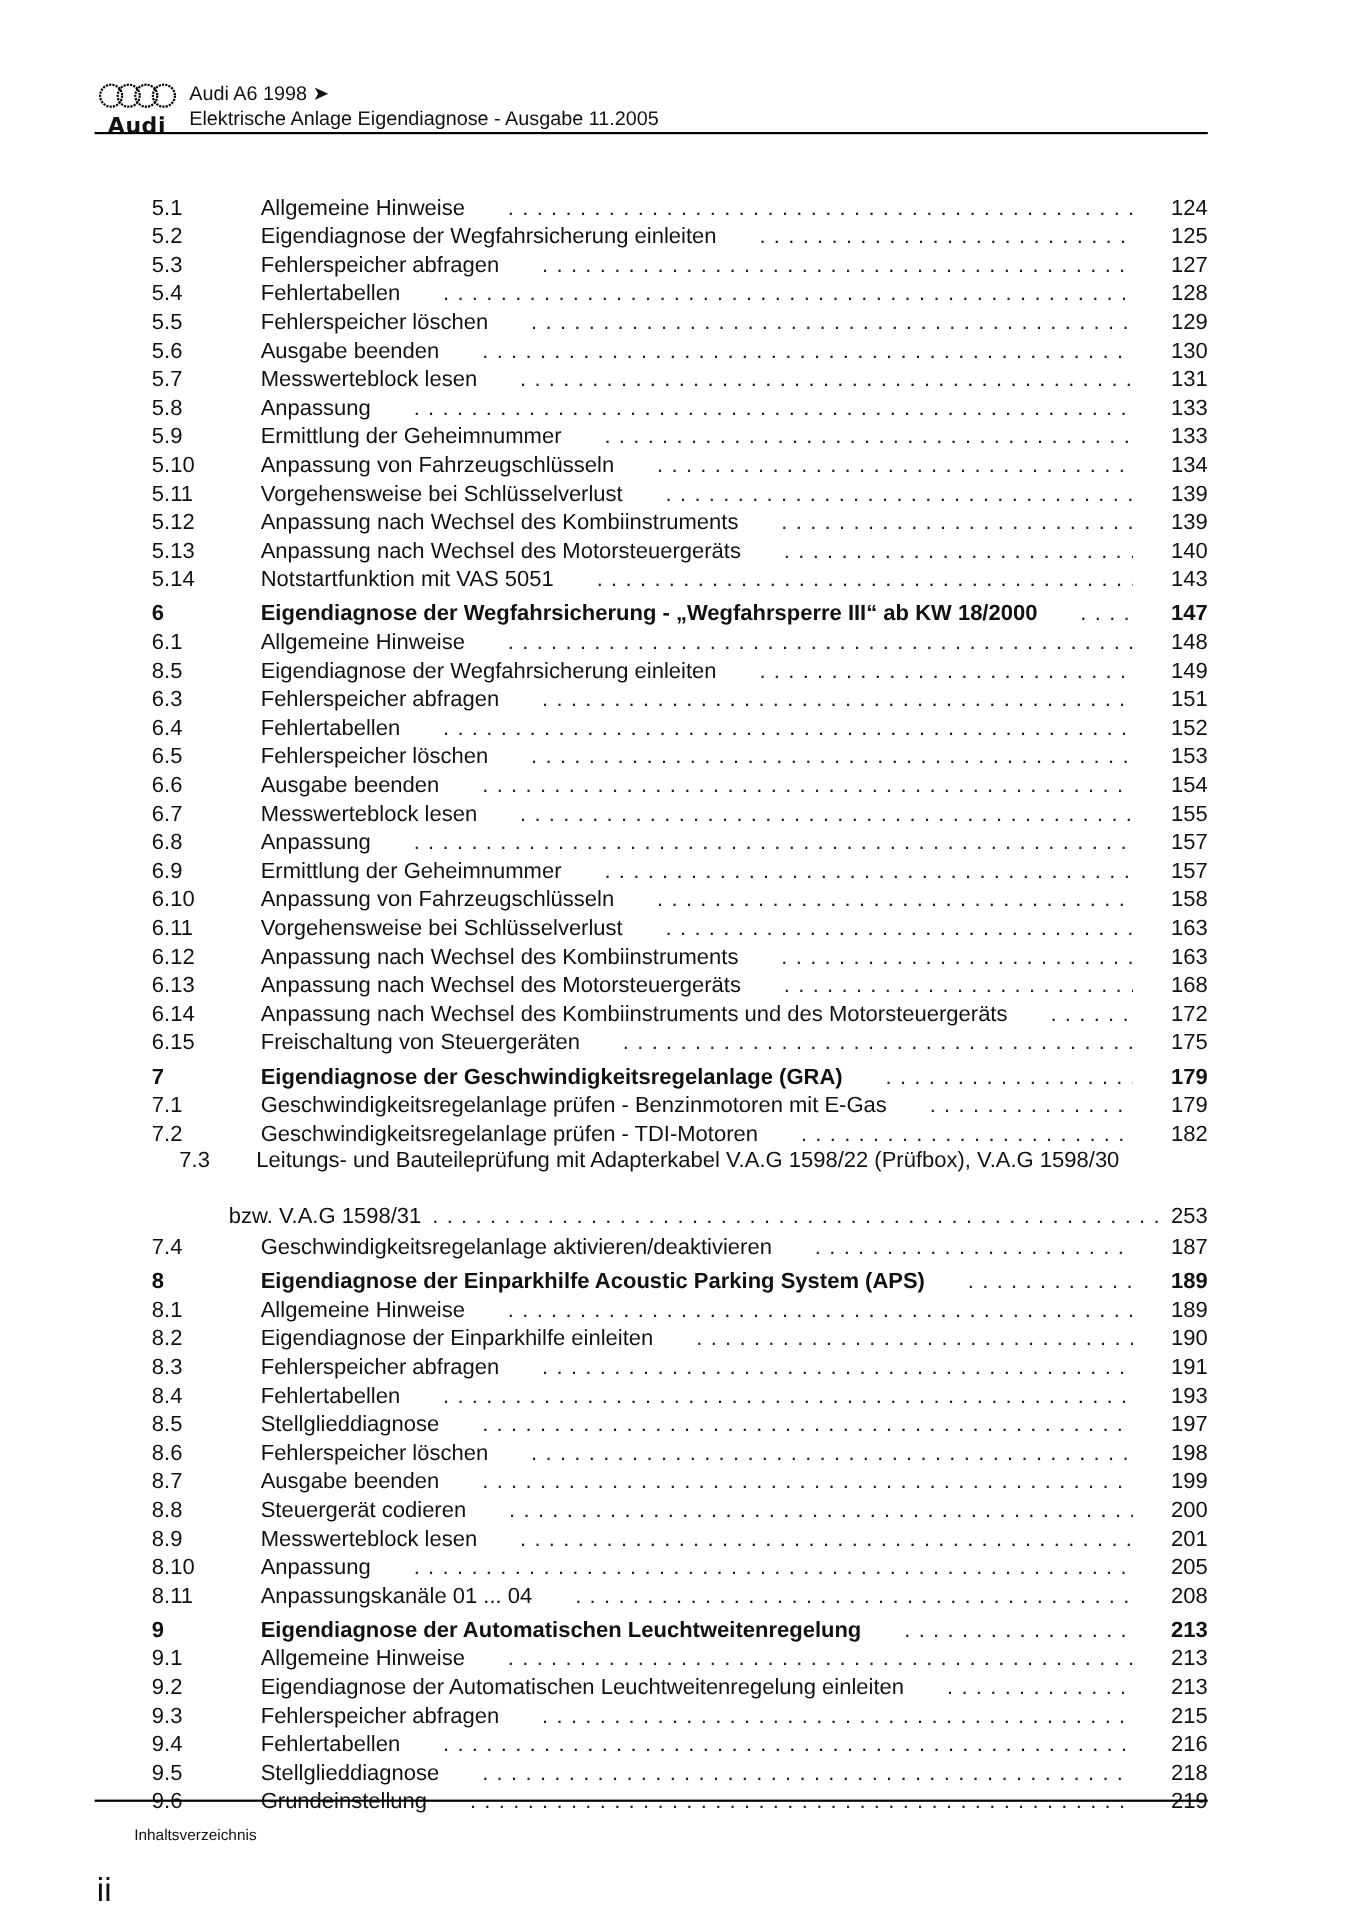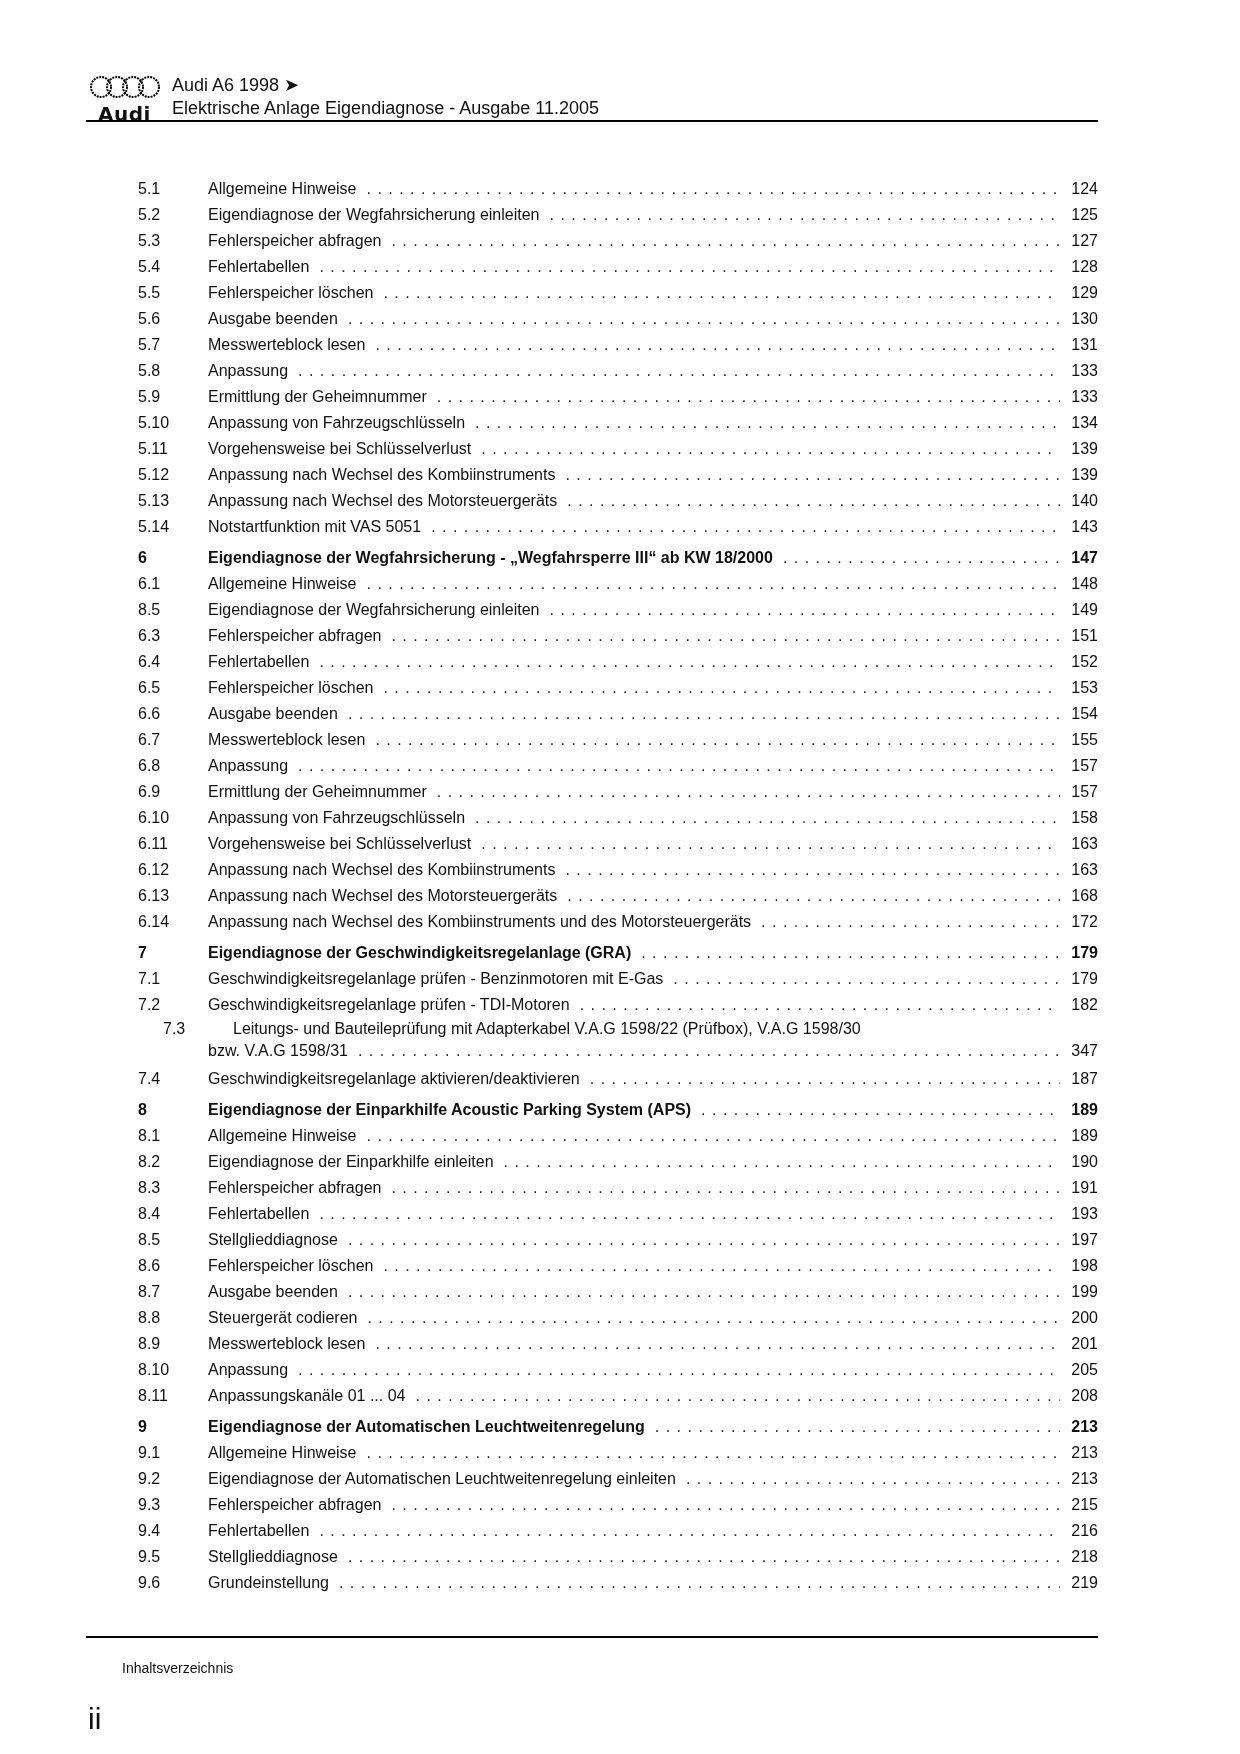--- a/index.html
+++ b/index.html
@@ -9,21 +9,21 @@
     .logo { position: absolute; left: 0; top: 0; width: 72px; height: 48px; }
     .rings { position: absolute; left: 2px; top: 2px; }
     .brand { position: absolute; left: 10px; top: 30px; font-weight: bold; font-size: 20px;
              letter-spacing: 0.5px; font-family: "DejaVu Sans", sans-serif; }
     .h-title { position: absolute; left: 84px; top: 2px; font-size: 18px; }
     .h-sub { position: absolute; left: 84px; top: 26px; font-size: 18px; }
     .h-rule { position: absolute; left: 86px; top: 120px; width: 1012px; height: 2px; background: #000; }
 
     .toc { position: absolute; left: 138px; top: 176px; width: 960px; }
     .row { position: relative; display: flex; align-items: baseline; height: 26px;
-           font-size: 16px; line-height: 26px; }
+           font-size: 20px; line-height: 26px; gap: 29px; }
     .row.chapter { font-weight: bold; margin-top: 5px; }
     .row .num { width: 70px; flex: 0 0 70px; }
     .row .title { white-space: nowrap; padding-right: 10px; }
     .row .dots { flex: 1 1 auto; overflow: hidden; white-space: nowrap; letter-spacing: 5px;
                  color: #222; font-weight: normal; }
     .row .dots::before { content: ". . . . . . . . . . . . . . . . . . . . . . . . . . . . . . . . . . . . . . . . . . . . . . . . . . . . . . . . . . . . . . . . . . . . . . . . . . . . . . . . . . . . ."; letter-spacing: 0; word-spacing: 2px; }
     .row .page { flex: 0 0 auto; padding-left: 6px; text-align: right; min-width: 32px; }
     .row.wrap { height: auto; flex-direction: column; align-items: stretch; }
     .row.wrap .line1 { display: flex; height: 22px; line-height: 22px; margin-left: 25px; }
     .row.wrap .line2 { display: flex; height: 26px; line-height: 22px; align-items: flex-start; }
@@ -221,20 +221,26 @@
       <span class="title">Anpassung nach Wechsel des Motorsteuergeräts</span>
       <span class="dots"></span>
       <span class="page">168</span>
     </div>
     <div class="row">
       <span class="num">6.14</span>
       <span class="title">Anpassung nach Wechsel des Kombiinstruments und des Motorsteuergeräts</span>
       <span class="dots"></span>
       <span class="page">172</span>
     </div>
+    <div class="row">
+      <span class="num">6.15</span>
+      <span class="title">Freischaltung von Steuergeräten</span>
+      <span class="dots"></span>
+      <span class="page">175</span>
+    </div>
     <div class="row chapter">
       <span class="num">7</span>
       <span class="title">Eigendiagnose der Geschwindigkeitsregelanlage (GRA)</span>
       <span class="dots"></span>
       <span class="page">179</span>
     </div>
     <div class="row">
       <span class="num">7.1</span>
       <span class="title">Geschwindigkeitsregelanlage prüfen - Benzinmotoren mit E-Gas</span>
       <span class="dots"></span>
@@ -248,21 +254,21 @@
     </div>
     <div class="row wrap">
       <div class="line1">
         <span class="num">7.3</span>
         <span class="title">Leitungs- und Bauteileprüfung mit Adapterkabel V.A.G 1598/22 (Prüfbox), V.A.G 1598/30</span>
       </div>
       <div class="line2">
         <span class="spacer"></span>
         <span class="title">bzw. V.A.G 1598/31</span>
         <span class="dots"></span>
-        <span class="page">347</span>
+        <span class="page">253</span>
       </div>
     </div>
     <div class="row">
       <span class="num">7.4</span>
       <span class="title">Geschwindigkeitsregelanlage aktivieren/deaktivieren</span>
       <span class="dots"></span>
       <span class="page">187</span>
     </div>
     <div class="row chapter">
       <span class="num">8</span>

